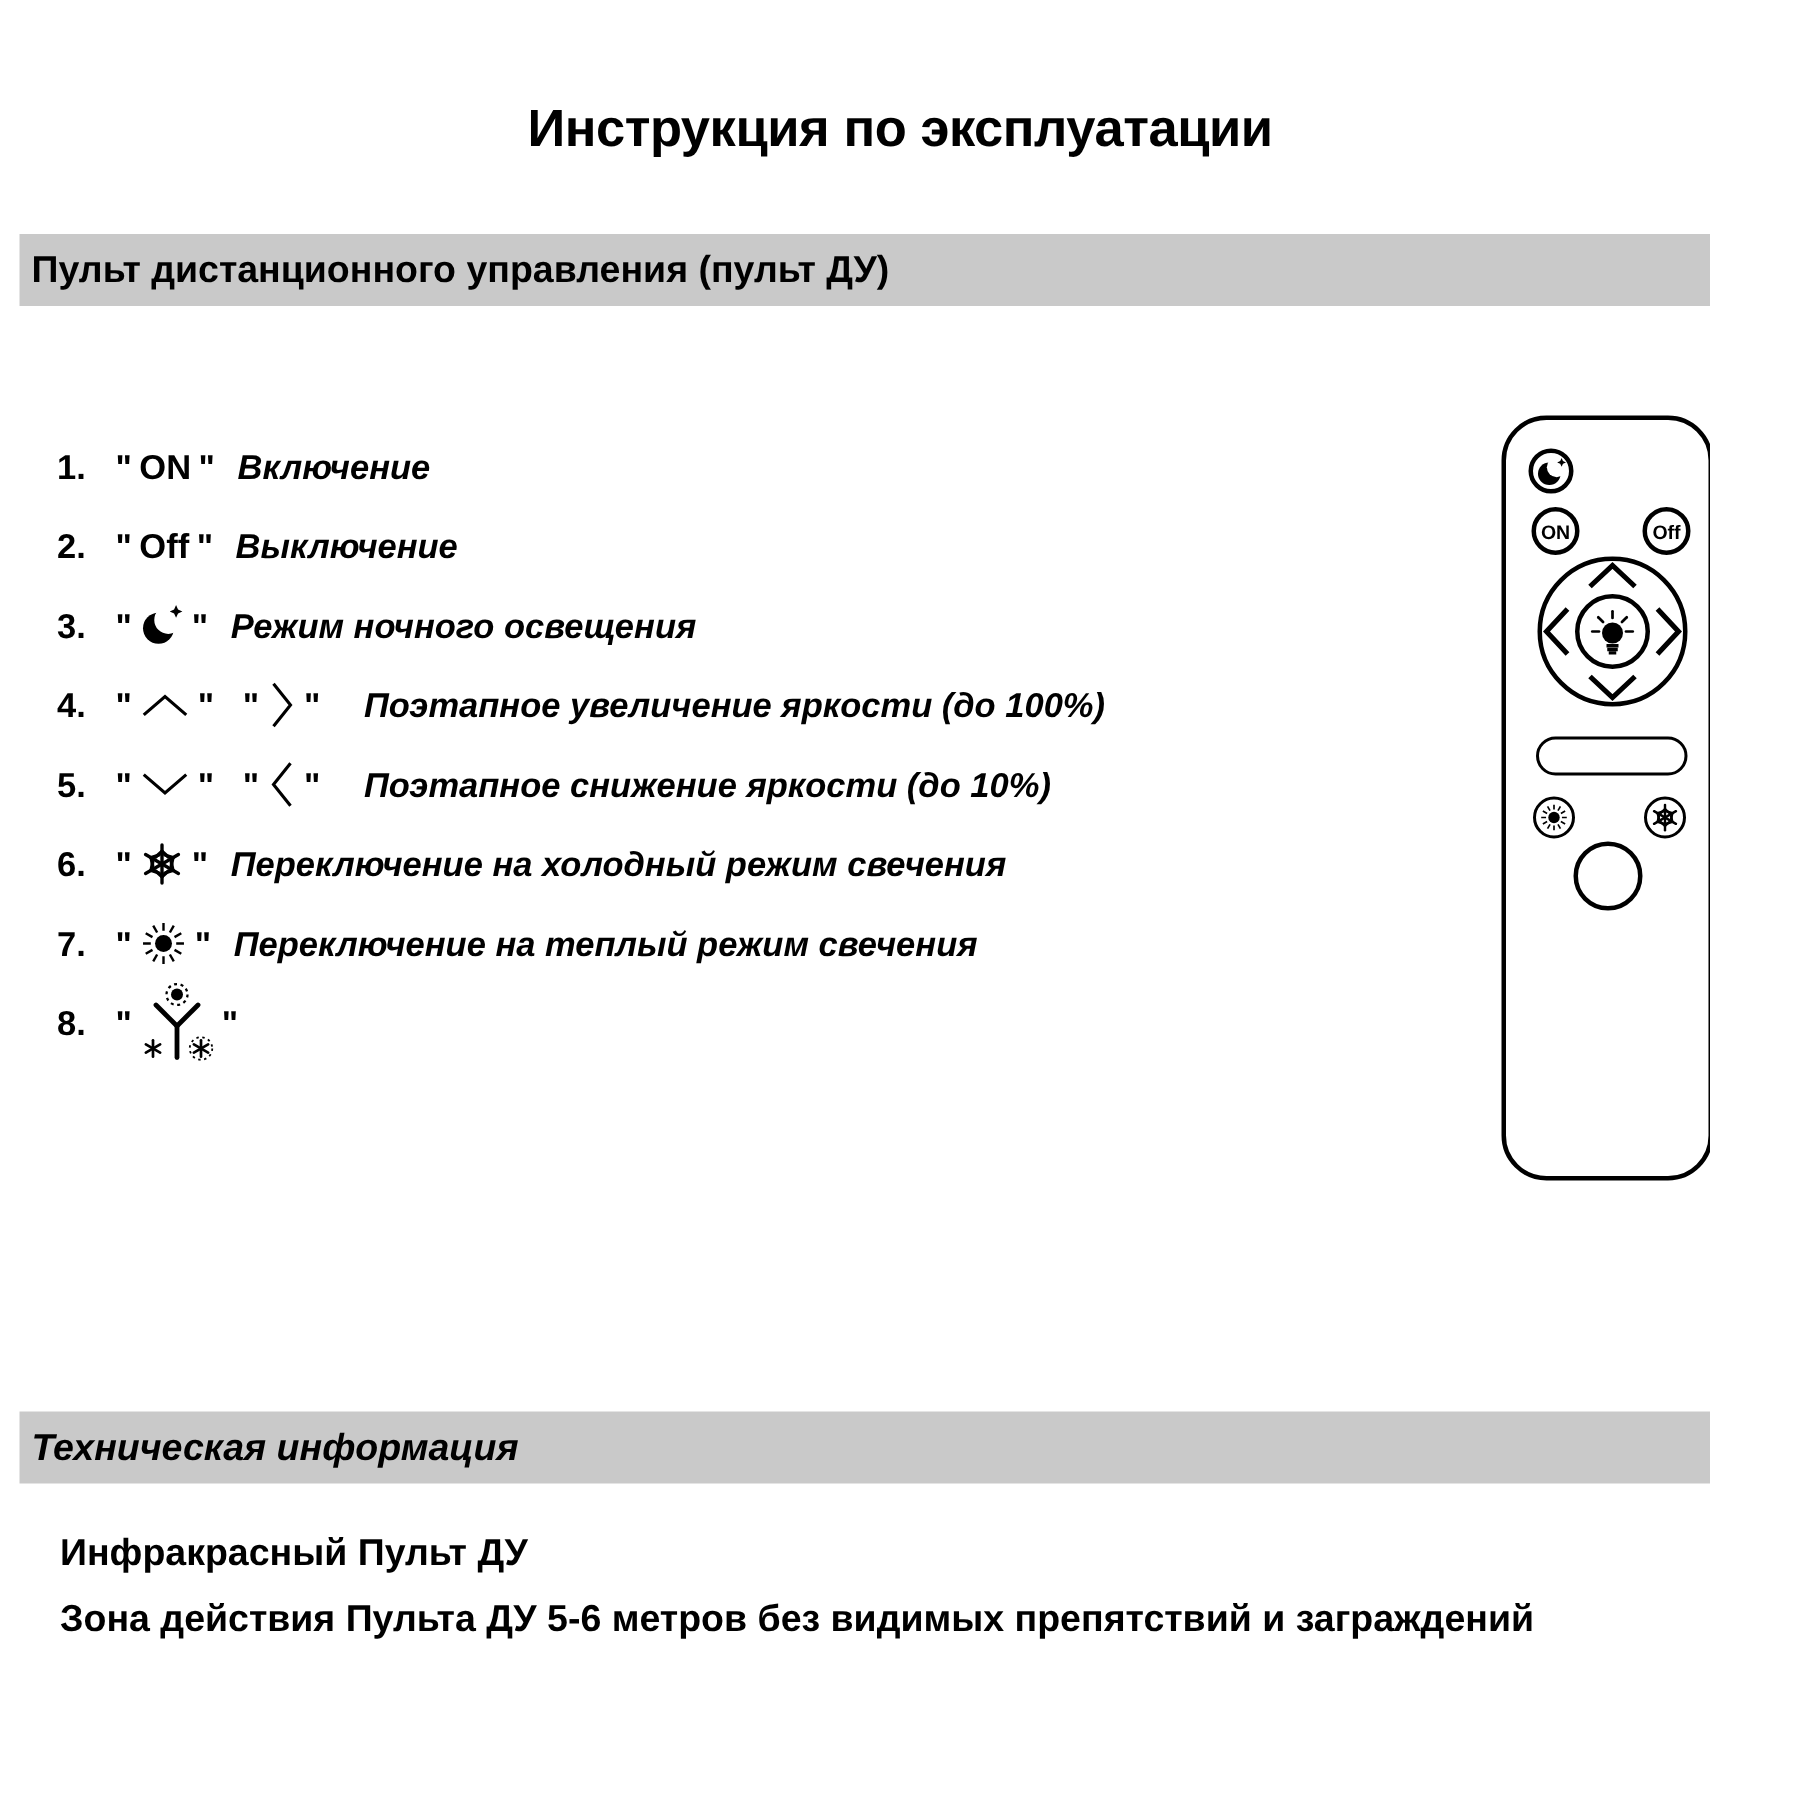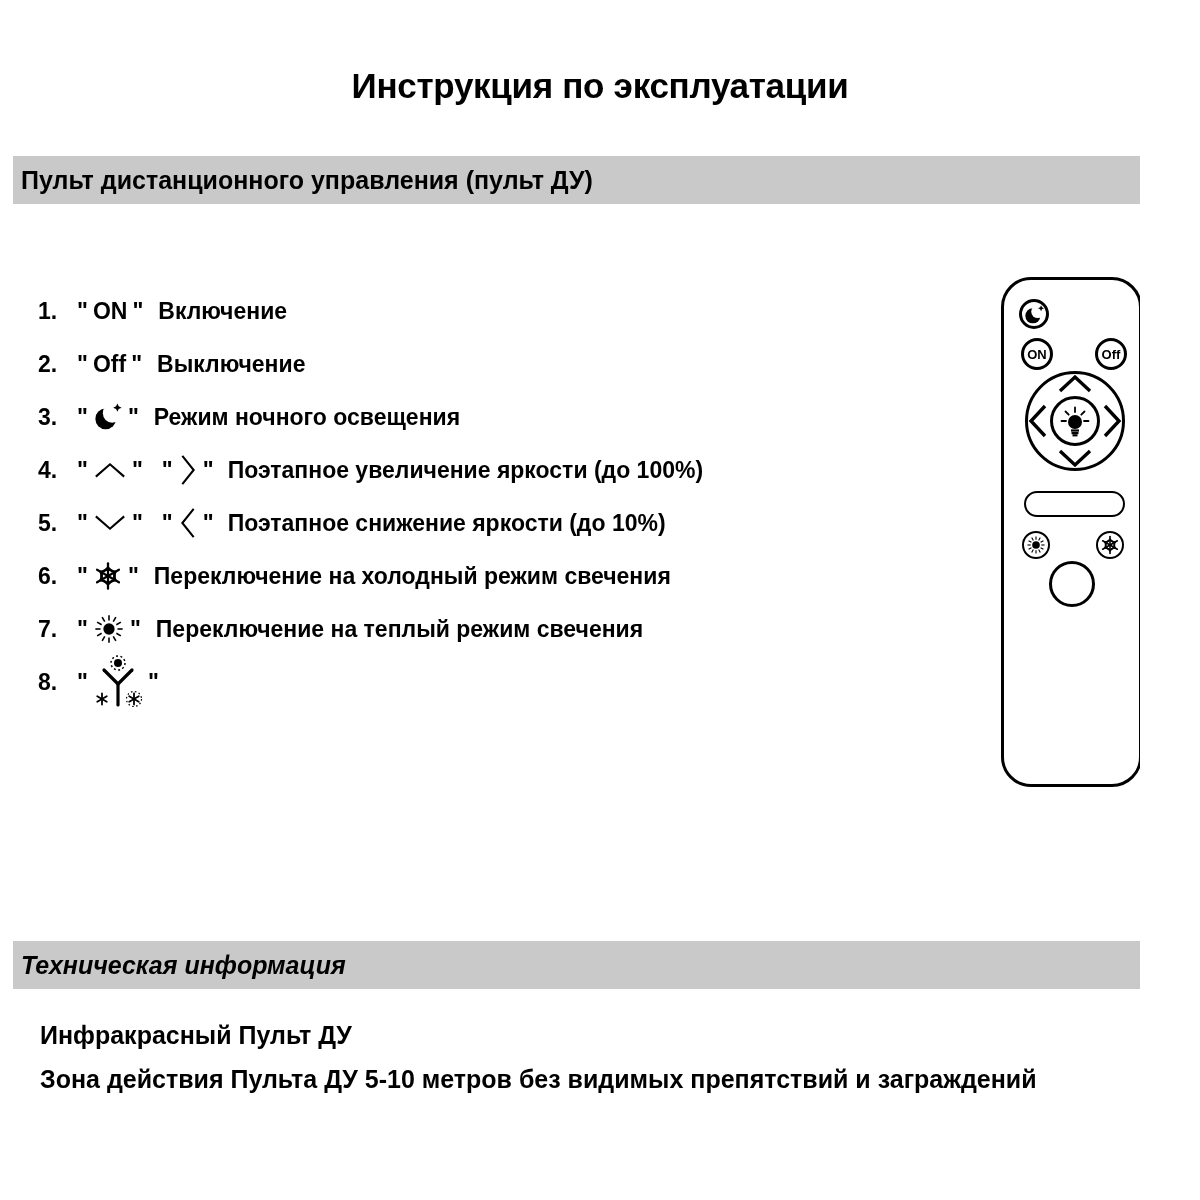--- a/index.html
+++ b/index.html
@@ -24,22 +24,22 @@
   .bar-tech   { top:941px;font-style:italic; }
 
   .item-list { position:absolute; left:38px; top:294px; width:930px; }
   .item { display:flex; align-items:center; height:34px; margin-bottom:19px; font-size:23px; white-space:nowrap; }
   .item.two-line { height:68px; align-items:flex-start; margin-bottom:0; }
   .item.two-line .num, .item.two-line .q, .item.two-line .icon { height:34px; display:flex; align-items:center; }
   .num { width:34px; flex:0 0 34px; }
   .q { margin:0 5px; }
   .q.gap { margin-left:14px; }
   .icon { display:flex; align-items:center; justify-content:center; overflow:visible; }
-  .desc { margin-left:10px; }
-  .desc.wide-gap { margin-left:9px; }
+  .desc { margin-left:10px;font-style:italic; }
+  .desc.wide-gap { margin-left:24px; }
   .desc-block { margin-left:10px; line-height:34px; }
   .desc-block span { display:block; }
 
   
   .remote {
     position:absolute; left:1001px; top:277px; width:141px; height:510px;
     border:3px solid #000; border-radius:30px; box-sizing:border-box;
     background:#fff;
   }
   .rbtn {
@@ -338,16 +338,16 @@
 
     <div class="rbtn btn-plain"></div>
   </div>
 
   <div class="section-bar bar-tech">
     <span>Техническая информация</span>
   </div>
 
   <div class="tech-lines">
     <div class="tech-line">Инфракрасный Пульт ДУ</div>
-    <div class="tech-line">Зона действия Пульта ДУ 5-10 метров без видимых препятствий и заграждений</div>
+    <div class="tech-line">Зона действия Пульта ДУ 5-6 метров без видимых препятствий и заграждений</div>
   </div>
 
 </div>
 
 </body></html>

